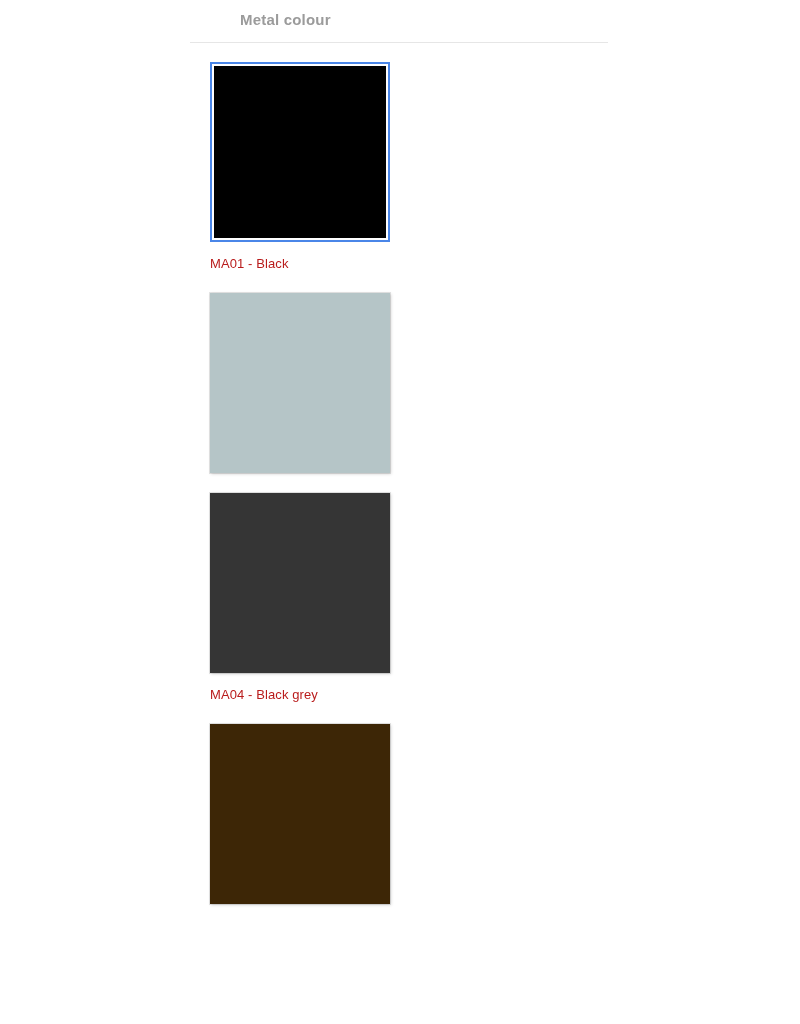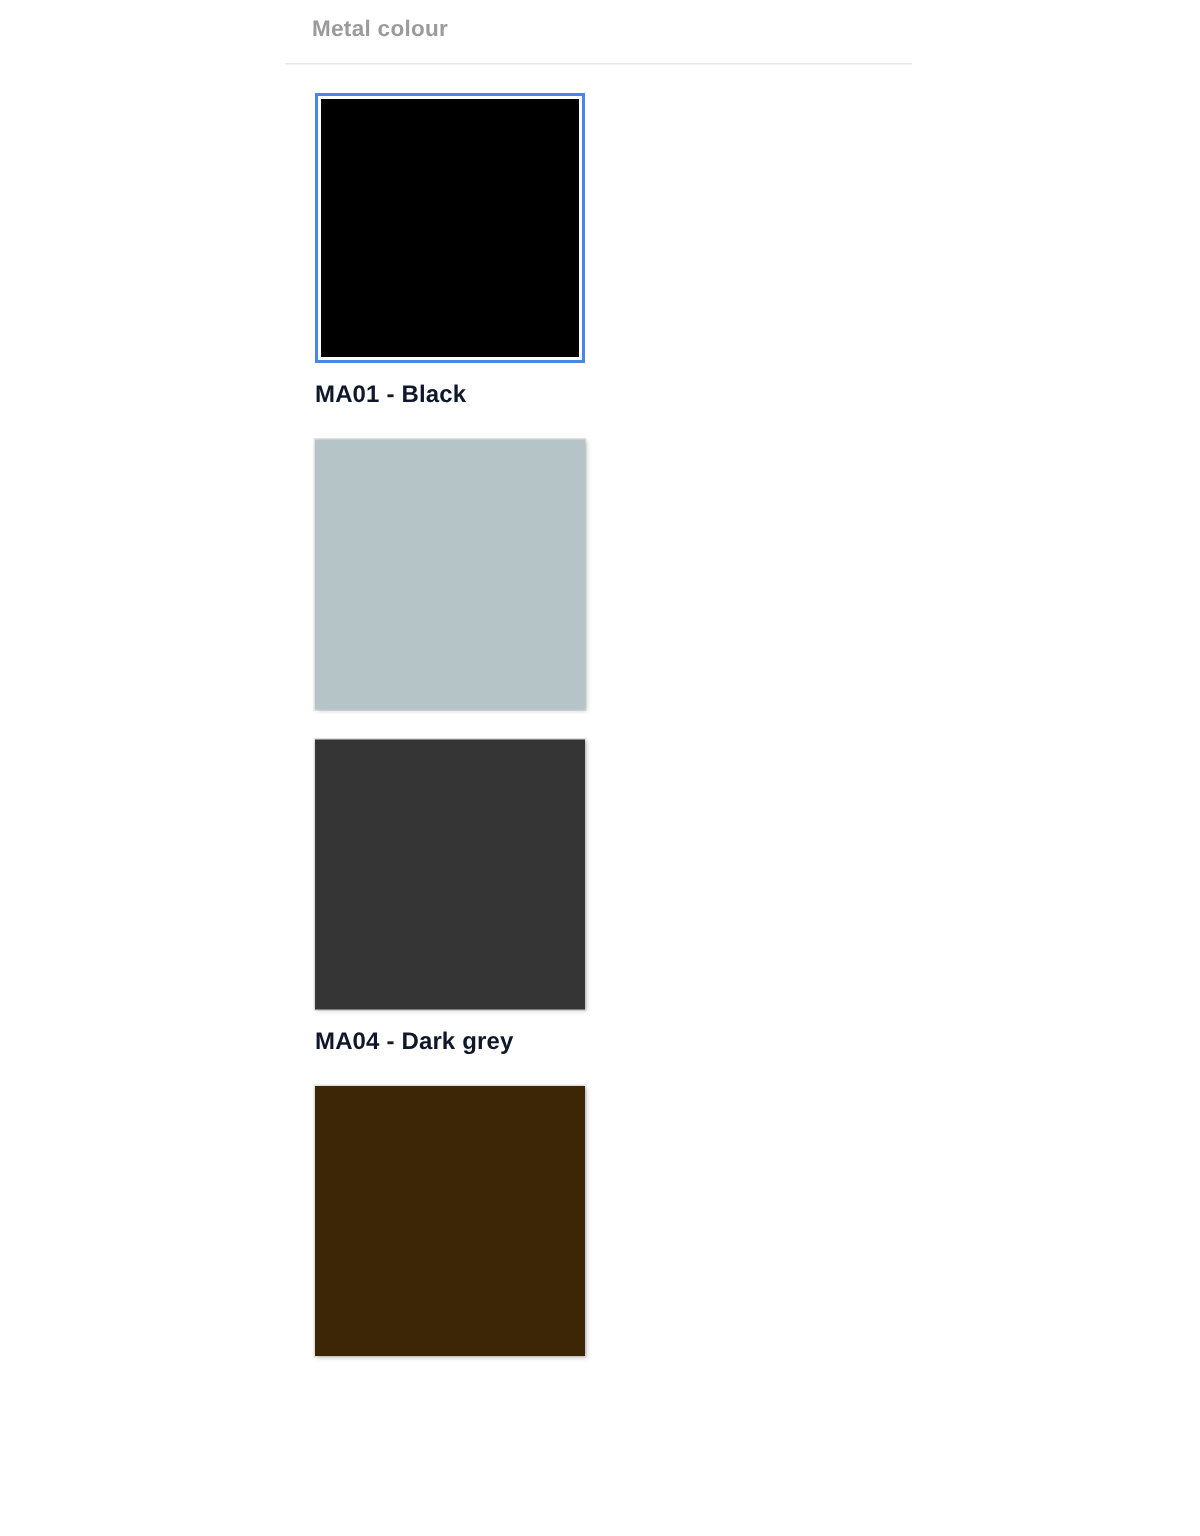--- a/index.html
+++ b/index.html
@@ -30,20 +30,21 @@
     padding: 10px 0 12px 18px;
     border-bottom: 1px solid #e6e6e6;
   }
   .panel-title {
     font-size: 15px;
     font-weight: 700;
     letter-spacing: 0.2px;
     color: #9b9b9b;
     line-height: 20px;
     white-space: nowrap;
+    margin-left: 32px;
   }
   .swatch-grid {
     display: flex;
     flex-wrap: wrap;
     padding-top: 19px;
     padding-left: 20px;
     box-sizing: border-box;
     width: 418px;
   }
   .swatch-cell {
@@ -67,24 +68,24 @@
   .swatch-color {
     width: 100%;
     height: 100%;
     box-sizing: border-box;
   }
   .swatch-frame:not(.selected) .swatch-color {
     box-shadow: 0 0 0 1px rgba(0, 0, 0, 0.10), 1px 1px 3px rgba(0, 0, 0, 0.18);
   }
   .swatch-label {
     margin-top: 13px;
-    font-size: 16px;
-    font-weight: 700;
+    font-size: 13px;
+    font-weight: 400;
     letter-spacing: 0.1px;
-    color: #0f172a;
+    color: #b91c1c;
     line-height: 18px;
     white-space: nowrap;
   }
 </style>
 </head>
 <body>
 
 <div class="page">
   <div class="panel">
 
@@ -105,21 +106,21 @@
         <div class="swatch-frame">
           <div class="swatch-color" style="background:#b5c5c7;"></div>
         </div>
       </div>
 
 
       <div class="swatch-cell">
         <div class="swatch-frame">
           <div class="swatch-color" style="background:#353535;"></div>
         </div>
-        <div class="swatch-label">MA04 - Dark grey</div>
+        <div class="swatch-label">MA04 - Black grey</div>
       </div>
 
       <div class="swatch-cell">
         <div class="swatch-frame">
           <div class="swatch-color" style="background:#3d2606;"></div>
         </div>
 
       </div>
 
     </div>

